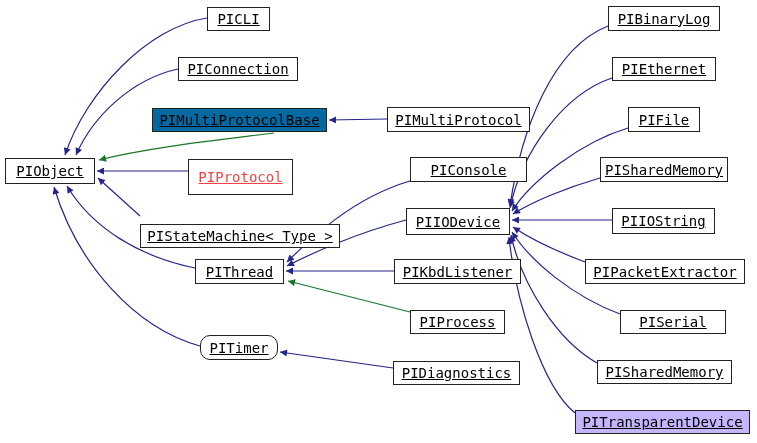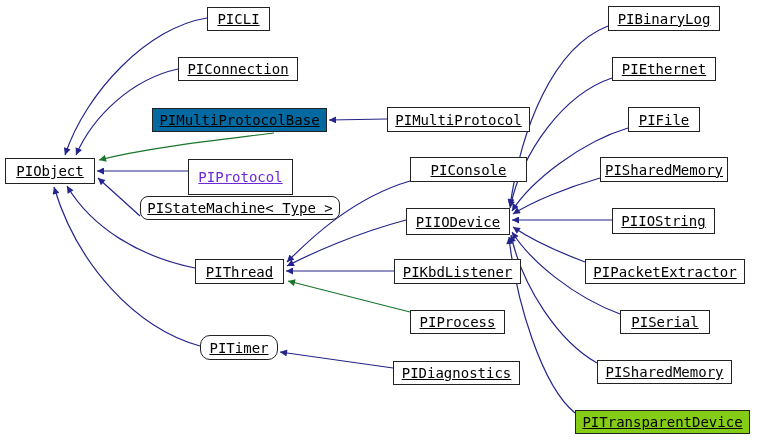--- a/index.html
+++ b/index.html
@@ -63,33 +63,33 @@
         <path d="M620,314 C574,297 531,262 512,232" fill="none" stroke="#24248a" stroke-width="1.2" marker-end="url(#arrow-pub)"></path>
         <path d="M597,363 C558,341 522,286 511,235" fill="none" stroke="#24248a" stroke-width="1.2" marker-end="url(#arrow-pub)"></path>
         <path d="M575,413 C542,386 516,302 509,237" fill="none" stroke="#24248a" stroke-width="1.2" marker-end="url(#arrow-pub)"></path>
       </g>
   </svg>
   <div id="node-layer">
       <div class="node" style="left: 5px; top: 158px; width: 90px; height: 26px; border-color: rgb(34, 34, 34); background: rgb(255, 255, 255); color: rgb(0, 0, 0);">PIObject</div>
       <div class="node" style="left: 207px; top: 7px; width: 63px; height: 24px; border-color: rgb(34, 34, 34); background: rgb(255, 255, 255); color: rgb(0, 0, 0);">PICLI</div>
       <div class="node" style="left: 178px; top: 57px; width: 120px; height: 24px; border-color: rgb(34, 34, 34); background: rgb(255, 255, 255); color: rgb(0, 0, 0);">PIConnection</div>
       <div class="node" style="left: 152px; top: 108px; width: 175px; height: 24px; border-color: rgb(34, 34, 34); background: #0369a1; color: rgb(0, 0, 0);">PIMultiProtocolBase</div>
-      <div class="node" style="left: 188px; top: 159px; width: 105px; height: 36px; border-color: rgb(34, 34, 34); background: rgb(255, 255, 255); color: #6d28d9;">PIProtocol</div>
-      <div class="node" style="left: 140px; top: 196px; width: 200px; height: 24px; border-color: rgb(34, 34, 34); background: rgb(255, 255, 255); color: rgb(0, 0, 0); border-radius: 8px;">PIStateMachine&lt; Type &gt;</div>
+      <div class="node" style="left: 188px; top: 159px; width: 105px; height: 36px; border-color: rgb(34, 34, 34); background: rgb(255, 255, 255); color: #ef4444;">PIProtocol</div>
+      <div class="node" style="left: 140px; top: 224px; width: 200px; height: 24px; border-color: rgb(34, 34, 34); background: rgb(255, 255, 255); color: rgb(0, 0, 0);">PIStateMachine&lt; Type &gt;</div>
       <div class="node" style="left: 195px; top: 259px; width: 89px; height: 25px; border-color: rgb(34, 34, 34); background: rgb(255, 255, 255); color: rgb(0, 0, 0);">PIThread</div>
       <div class="node" style="left: 200px; top: 335px; width: 78px; height: 25px; border-color: rgb(34, 34, 34); background: rgb(255, 255, 255); color: rgb(0, 0, 0); border-radius: 10px;">PITimer</div>
       <div class="node" style="left: 387px; top: 107px; width: 143px; height: 25px; border-color: rgb(34, 34, 34); background: rgb(255, 255, 255); color: rgb(0, 0, 0);">PIMultiProtocol</div>
       <div class="node" style="left: 410px; top: 157px; width: 117px; height: 25px; border-color: rgb(34, 34, 34); background: rgb(255, 255, 255); color: rgb(0, 0, 0);">PIConsole</div>
       <div class="node" style="left: 406px; top: 208px; width: 104px; height: 27px; border-color: rgb(34, 34, 34); background: rgb(255, 255, 255); color: rgb(0, 0, 0);">PIIODevice</div>
       <div class="node" style="left: 394px; top: 259px; width: 127px; height: 25px; border-color: rgb(34, 34, 34); background: rgb(255, 255, 255); color: rgb(0, 0, 0);">PIKbdListener</div>
       <div class="node" style="left: 410px; top: 310px; width: 95px; height: 24px; border-color: rgb(34, 34, 34); background: rgb(255, 255, 255); color: rgb(0, 0, 0);">PIProcess</div>
       <div class="node" style="left: 393px; top: 361px; width: 127px; height: 24px; border-color: rgb(34, 34, 34); background: rgb(255, 255, 255); color: rgb(0, 0, 0);">PIDiagnostics</div>
       <div class="node" style="left: 608px; top: 6px; width: 112px; height: 25px; border-color: rgb(34, 34, 34); background: rgb(255, 255, 255); color: rgb(0, 0, 0);">PIBinaryLog</div>
       <div class="node" style="left: 612px; top: 57px; width: 104px; height: 24px; border-color: rgb(34, 34, 34); background: rgb(255, 255, 255); color: rgb(0, 0, 0);">PIEthernet</div>
       <div class="node" style="left: 628px; top: 107px; width: 72px; height: 25px; border-color: rgb(34, 34, 34); background: rgb(255, 255, 255); color: rgb(0, 0, 0);">PIFile</div>
       <div class="node" style="left: 600px; top: 157px; width: 128px; height: 25px; border-color: rgb(34, 34, 34); background: rgb(255, 255, 255); color: rgb(0, 0, 0);">PISharedMemory</div>
       <div class="node" style="left: 612px; top: 208px; width: 103px; height: 26px; border-color: rgb(34, 34, 34); background: rgb(255, 255, 255); color: rgb(0, 0, 0);">PIIOString</div>
       <div class="node" style="left: 585px; top: 259px; width: 160px; height: 25px; border-color: rgb(34, 34, 34); background: rgb(255, 255, 255); color: rgb(0, 0, 0);">PIPacketExtractor</div>
-      <div class="node" style="left: 620px; top: 310px; width: 90px; height: 24px; border-color: rgb(34, 34, 34); background: rgb(255, 255, 255); color: rgb(0, 0, 0);">PISerial</div>
+      <div class="node" style="left: 620px; top: 310px; width: 106px; height: 24px; border-color: rgb(34, 34, 34); background: rgb(255, 255, 255); color: rgb(0, 0, 0);">PISerial</div>
       <div class="node" style="left: 597px; top: 360px; width: 135px; height: 24px; border-color: rgb(34, 34, 34); background: rgb(255, 255, 255); color: rgb(0, 0, 0);">PISharedMemory</div>
-      <div class="node" style="left: 575px; top: 410px; width: 175px; height: 24px; border-color: rgb(34, 34, 34); background: #84cc16; color: rgb(0, 0, 0);">PITransparentDevice</div>
+      <div class="node" style="left: 575px; top: 410px; width: 175px; height: 24px; border-color: rgb(34, 34, 34); background: #c4b5fd; color: rgb(0, 0, 0);">PITransparentDevice</div>
     </div>
 </div>
 
 </body></html>

